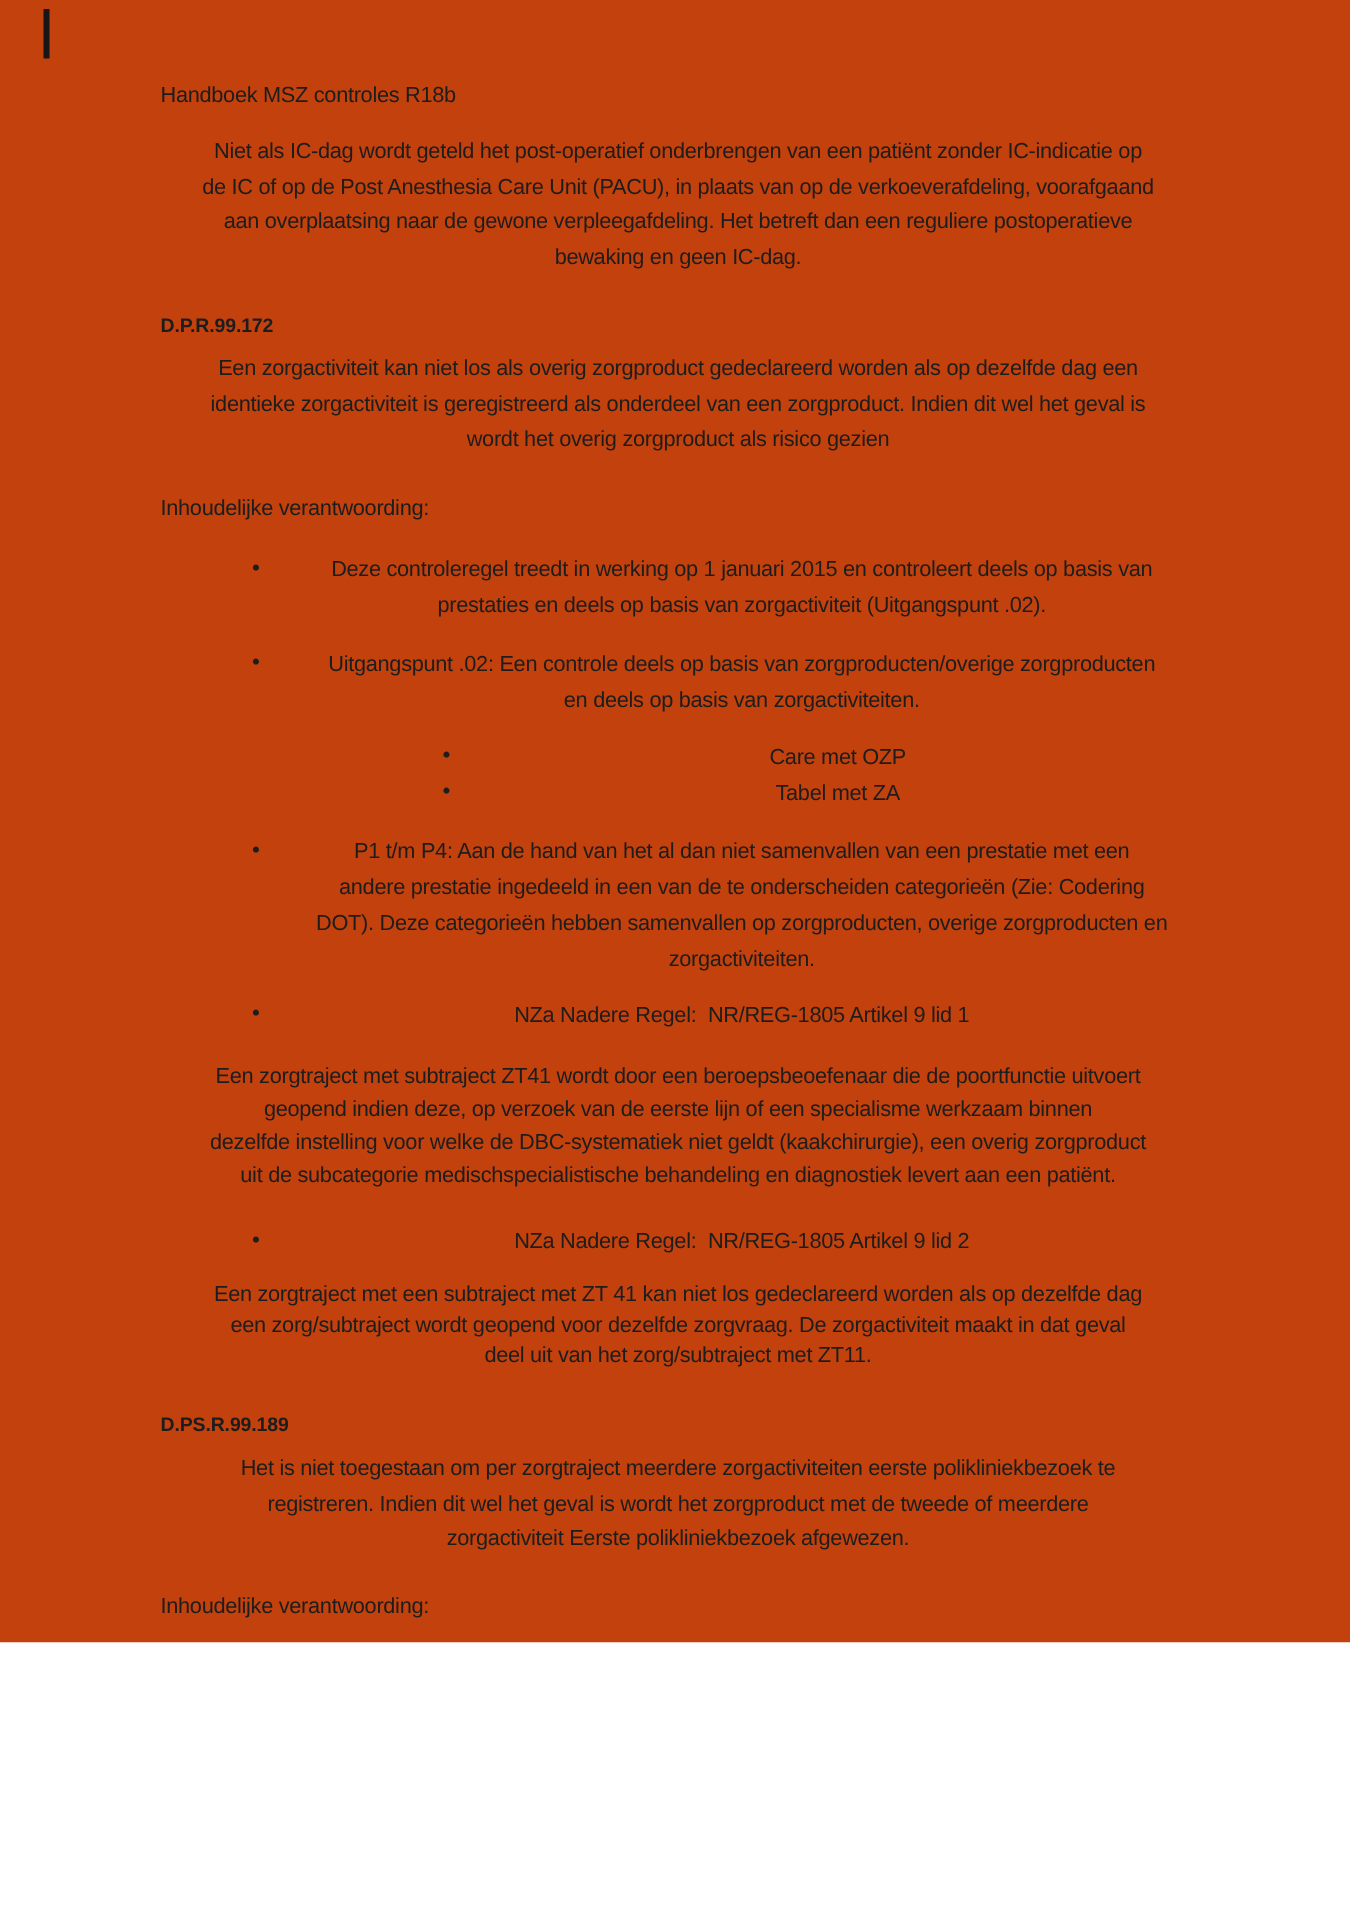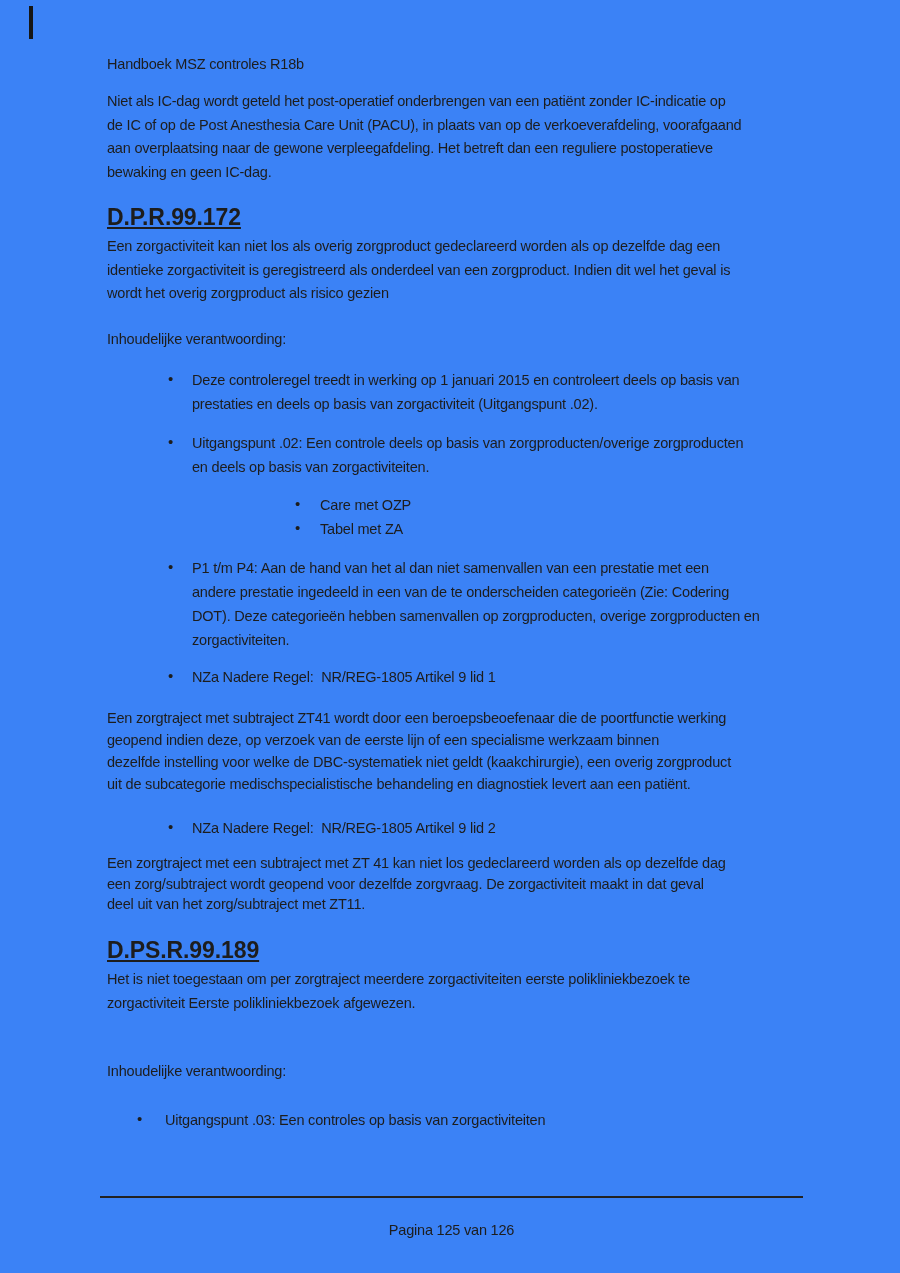--- a/index.html
+++ b/index.html
@@ -1,32 +1,32 @@
 <!DOCTYPE html>
 <html><head>
 <meta charset="utf-8">
 <style>
   * { margin:0; padding:0; box-sizing:border-box; }
   html,body { background:#ffffff; }
   .page {
     position:relative;
-    width:900px; height:1273px;
-    background:#3b82f6;
+    width:900px; height:1095px;
+    background:#c2410c;
     overflow:hidden;
     font-family:"Liberation Sans","DejaVu Sans",sans-serif;
     color:#1d1d1d;
     font-size:14.5px;
     letter-spacing:-0.2px;
     line-height:23.5px;
   }
   .content { position:absolute; left:107px; top:0; width:690px; }
   .block { position:absolute; left:0; width:690px; }
-  .line { white-space:pre; }
+  .line { white-space:pre;text-align:center; }
   .heading {
-    font-size:23px; font-weight:bold; letter-spacing:-0.1px; line-height:26px;text-decoration:underline;
+    font-size:13px; font-weight:bold; letter-spacing:-0.1px; line-height:26px;
   }
   .bullet { position:absolute; left:0; width:690px; }
   .bullet .dot { position:absolute; top:-1px; font-size:15px; }
   .b-l1 { padding-left:85px; line-height:24px; }
   .b-l1 > .dot { left:61px; }
   .b-l2 { padding-left:213px; line-height:24px; }
   .b-l2 > .dot { left:188px; }
   .b-l0 { padding-left:58px; line-height:24px; }
   .b-l0 > .dot { left:30px; }
   .lh22 { line-height:22px; }
@@ -106,41 +106,42 @@
           <div class="line">zorgactiviteiten.</div>
         </div>
     </div>
 
     <div class="bullet b-l1" style="top:665px">
       <span class="dot">•</span>
       <div class="line">NZa Nadere Regel:  NR/REG-1805 Artikel 9 lid 1</div>
     </div>
 
     <div class="block lh22" style="top:707px">
-        <div class="line">Een zorgtraject met subtraject ZT41 wordt door een beroepsbeoefenaar die de poortfunctie werking</div>
+        <div class="line">Een zorgtraject met subtraject ZT41 wordt door een beroepsbeoefenaar die de poortfunctie uitvoert</div>
         <div class="line">geopend indien deze, op verzoek van de eerste lijn of een specialisme werkzaam binnen</div>
         <div class="line">dezelfde instelling voor welke de DBC-systematiek niet geldt (kaakchirurgie), een overig zorgproduct</div>
         <div class="line">uit de subcategorie medischspecialistische behandeling en diagnostiek levert aan een patiënt.</div>
       </div>
 
     <div class="bullet b-l1" style="top:816px">
       <span class="dot">•</span>
       <div class="line">NZa Nadere Regel:  NR/REG-1805 Artikel 9 lid 2</div>
     </div>
 
     <div class="block lh205" style="top:853px">
         <div class="line">Een zorgtraject met een subtraject met ZT 41 kan niet los gedeclareerd worden als op dezelfde dag</div>
         <div class="line">een zorg/subtraject wordt geopend voor dezelfde zorgvraag. De zorgactiviteit maakt in dat geval</div>
         <div class="line">deel uit van het zorg/subtraject met ZT11.</div>
       </div>
 
     <div class="block heading" style="top:937px">D.PS.R.99.189</div>
 
     <div class="block" style="top:968px">
         <div class="line">Het is niet toegestaan om per zorgtraject meerdere zorgactiviteiten eerste polikliniekbezoek te</div>
+        <div class="line">registreren. Indien dit wel het geval is wordt het zorgproduct met de tweede of meerdere</div>
         <div class="line">zorgactiviteit Eerste polikliniekbezoek afgewezen.</div>
       </div>
 
     <div class="block" style="top:1060px">Inhoudelijke verantwoording:</div>
 
     <div class="bullet b-l0" style="top:1108px">
       <span class="dot">•</span>
       <div class="line">Uitgangspunt .03: Een controles op basis van zorgactiviteiten</div>
     </div>
 

